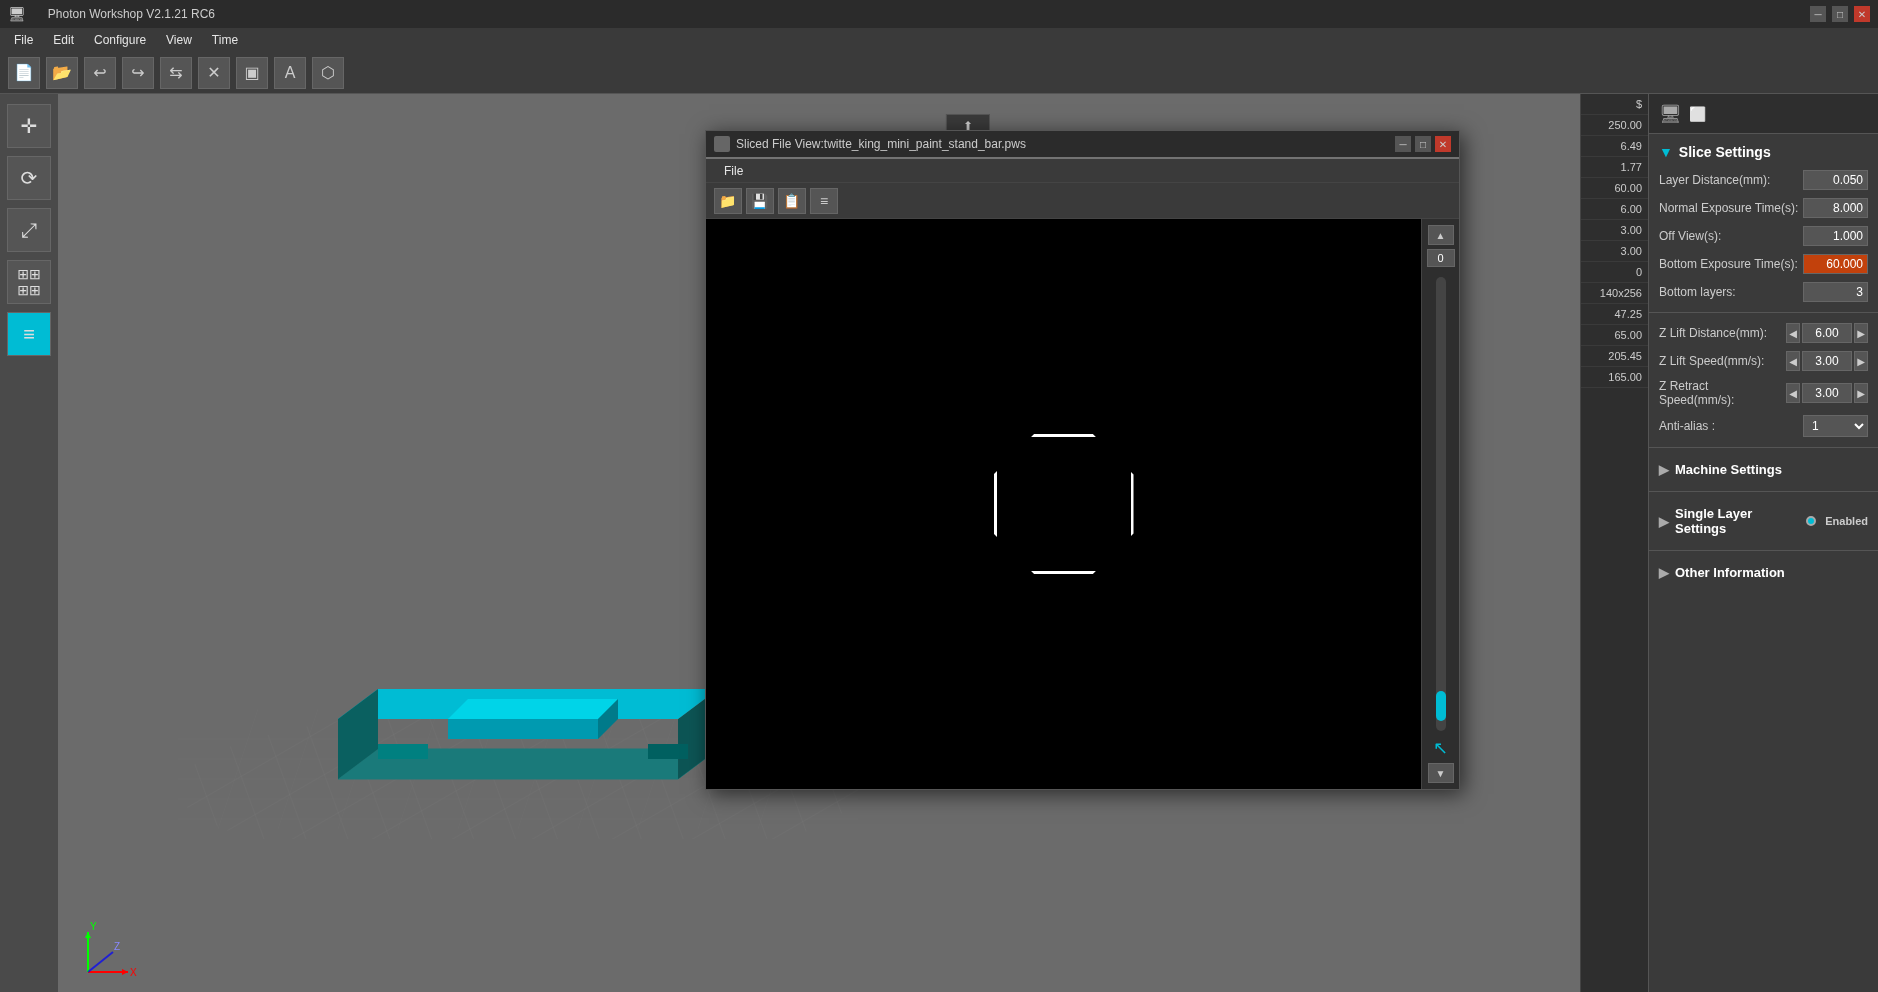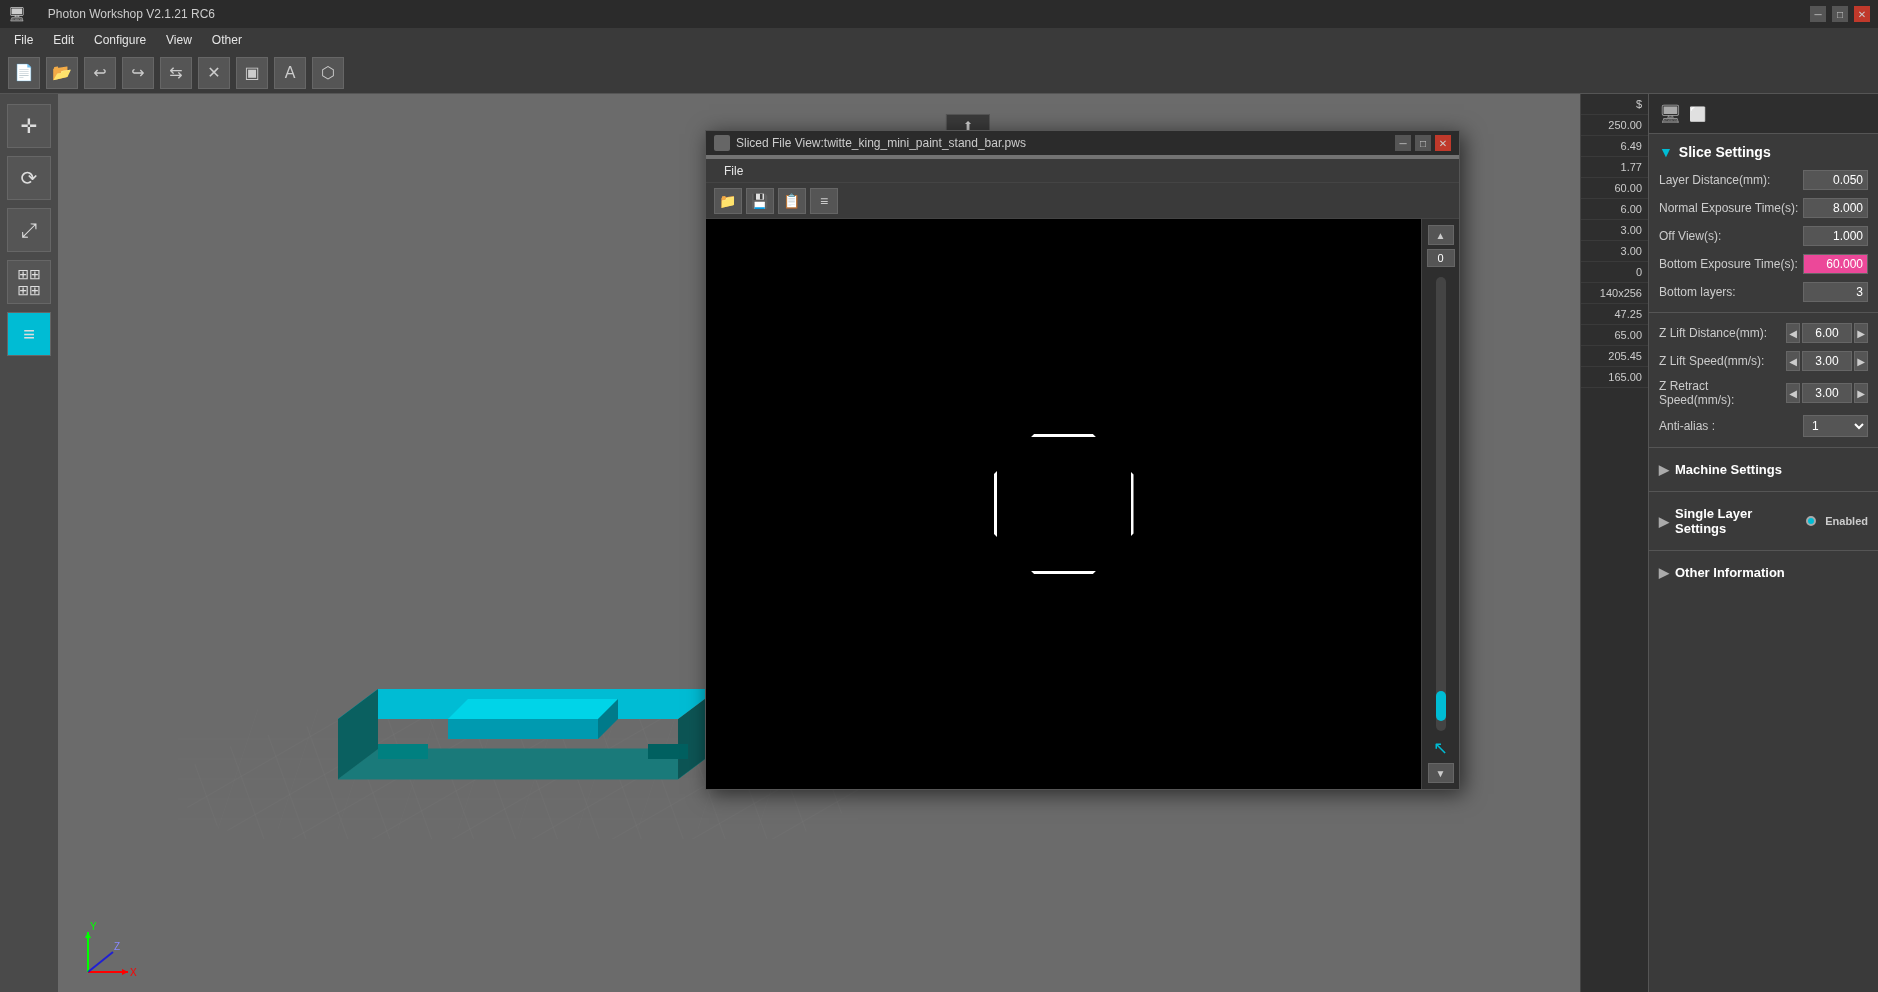--- a/index.html
+++ b/index.html
@@ -270,21 +270,21 @@
       box-shadow: 4px 4px 20px rgba(0,0,0,0.6);
     }
     #sliced-dialog-title {
       height: 28px;
       background: #2b2b2b;
       display: flex;
       align-items: center;
       padding: 0 8px;
       color: #ccc;
       font-size: 12px;
-      border-bottom: 4px solid #737373;
+      border-bottom: 2px solid #737373;
     }
     #sliced-dialog-title .dialog-icon {
       width: 16px; height: 16px;
       background: #666;
       border-radius: 2px;
       margin-right: 6px;
     }
     #sliced-dialog-title .win-controls {
       margin-left: auto;
       display: flex;
@@ -437,21 +437,21 @@
     <button class="win-btn">□</button>
     <button class="win-btn" style="background:#c0392b;">✕</button>
   </div>
 </div>
 
 <div id="menu-bar">
   <span class="menu-item">File</span>
   <span class="menu-item">Edit</span>
   <span class="menu-item">Configure</span>
   <span class="menu-item">View</span>
-  <span class="menu-item">Other</span>
+  <span class="menu-item">Time</span>
 </div>
 
 <div id="toolbar">
   <button class="toolbar-btn" title="New">📄</button>
   <button class="toolbar-btn" title="Open">📂</button>
   <button class="toolbar-btn" title="Undo">↩</button>
   <button class="toolbar-btn" title="Redo">↪</button>
   <button class="toolbar-btn" title="Mirror">⇆</button>
   <button class="toolbar-btn" title="Delete">✕</button>
   <button class="toolbar-btn" title="Select">▣</button>
@@ -576,21 +576,21 @@
     <input class="setting-value" value="8.000" readonly="" style="background: rgb(85, 85, 85); border: 1px solid rgb(102, 102, 102); color: rgb(255, 255, 255); font-size: 12px; text-align: right; padding: 2px 4px; width: 65px;">
   </div>
 
   <div class="setting-row">
     <span class="setting-label">Off View(s):</span>
     <input class="setting-value" value="1.000" readonly="" style="background: rgb(85, 85, 85); border: 1px solid rgb(102, 102, 102); color: rgb(255, 255, 255); font-size: 12px; text-align: right; padding: 2px 4px; width: 65px;">
   </div>
 
   <div class="setting-row">
     <span class="setting-label">Bottom Exposure Time(s):</span>
-    <input class="setting-value" value="60.000" readonly="" style="background: #ec4899; border: 1px solid rgb(102, 102, 102); color: rgb(255, 255, 255); font-size: 12px; text-align: right; padding: 2px 4px; width: 65px;">
+    <input class="setting-value" value="60.000" readonly="" style="background: #c2410c; border: 1px solid rgb(102, 102, 102); color: rgb(255, 255, 255); font-size: 12px; text-align: right; padding: 2px 4px; width: 65px;">
   </div>
 
   <div class="setting-row">
     <span class="setting-label">Bottom layers:</span>
     <input class="setting-value" value="3" readonly="" style="background: rgb(85, 85, 85); border: 1px solid rgb(102, 102, 102); color: rgb(255, 255, 255); font-size: 12px; text-align: right; padding: 2px 4px; width: 65px;">
   </div>
 
   <div class="divider"></div>
 
   <div class="setting-row">

